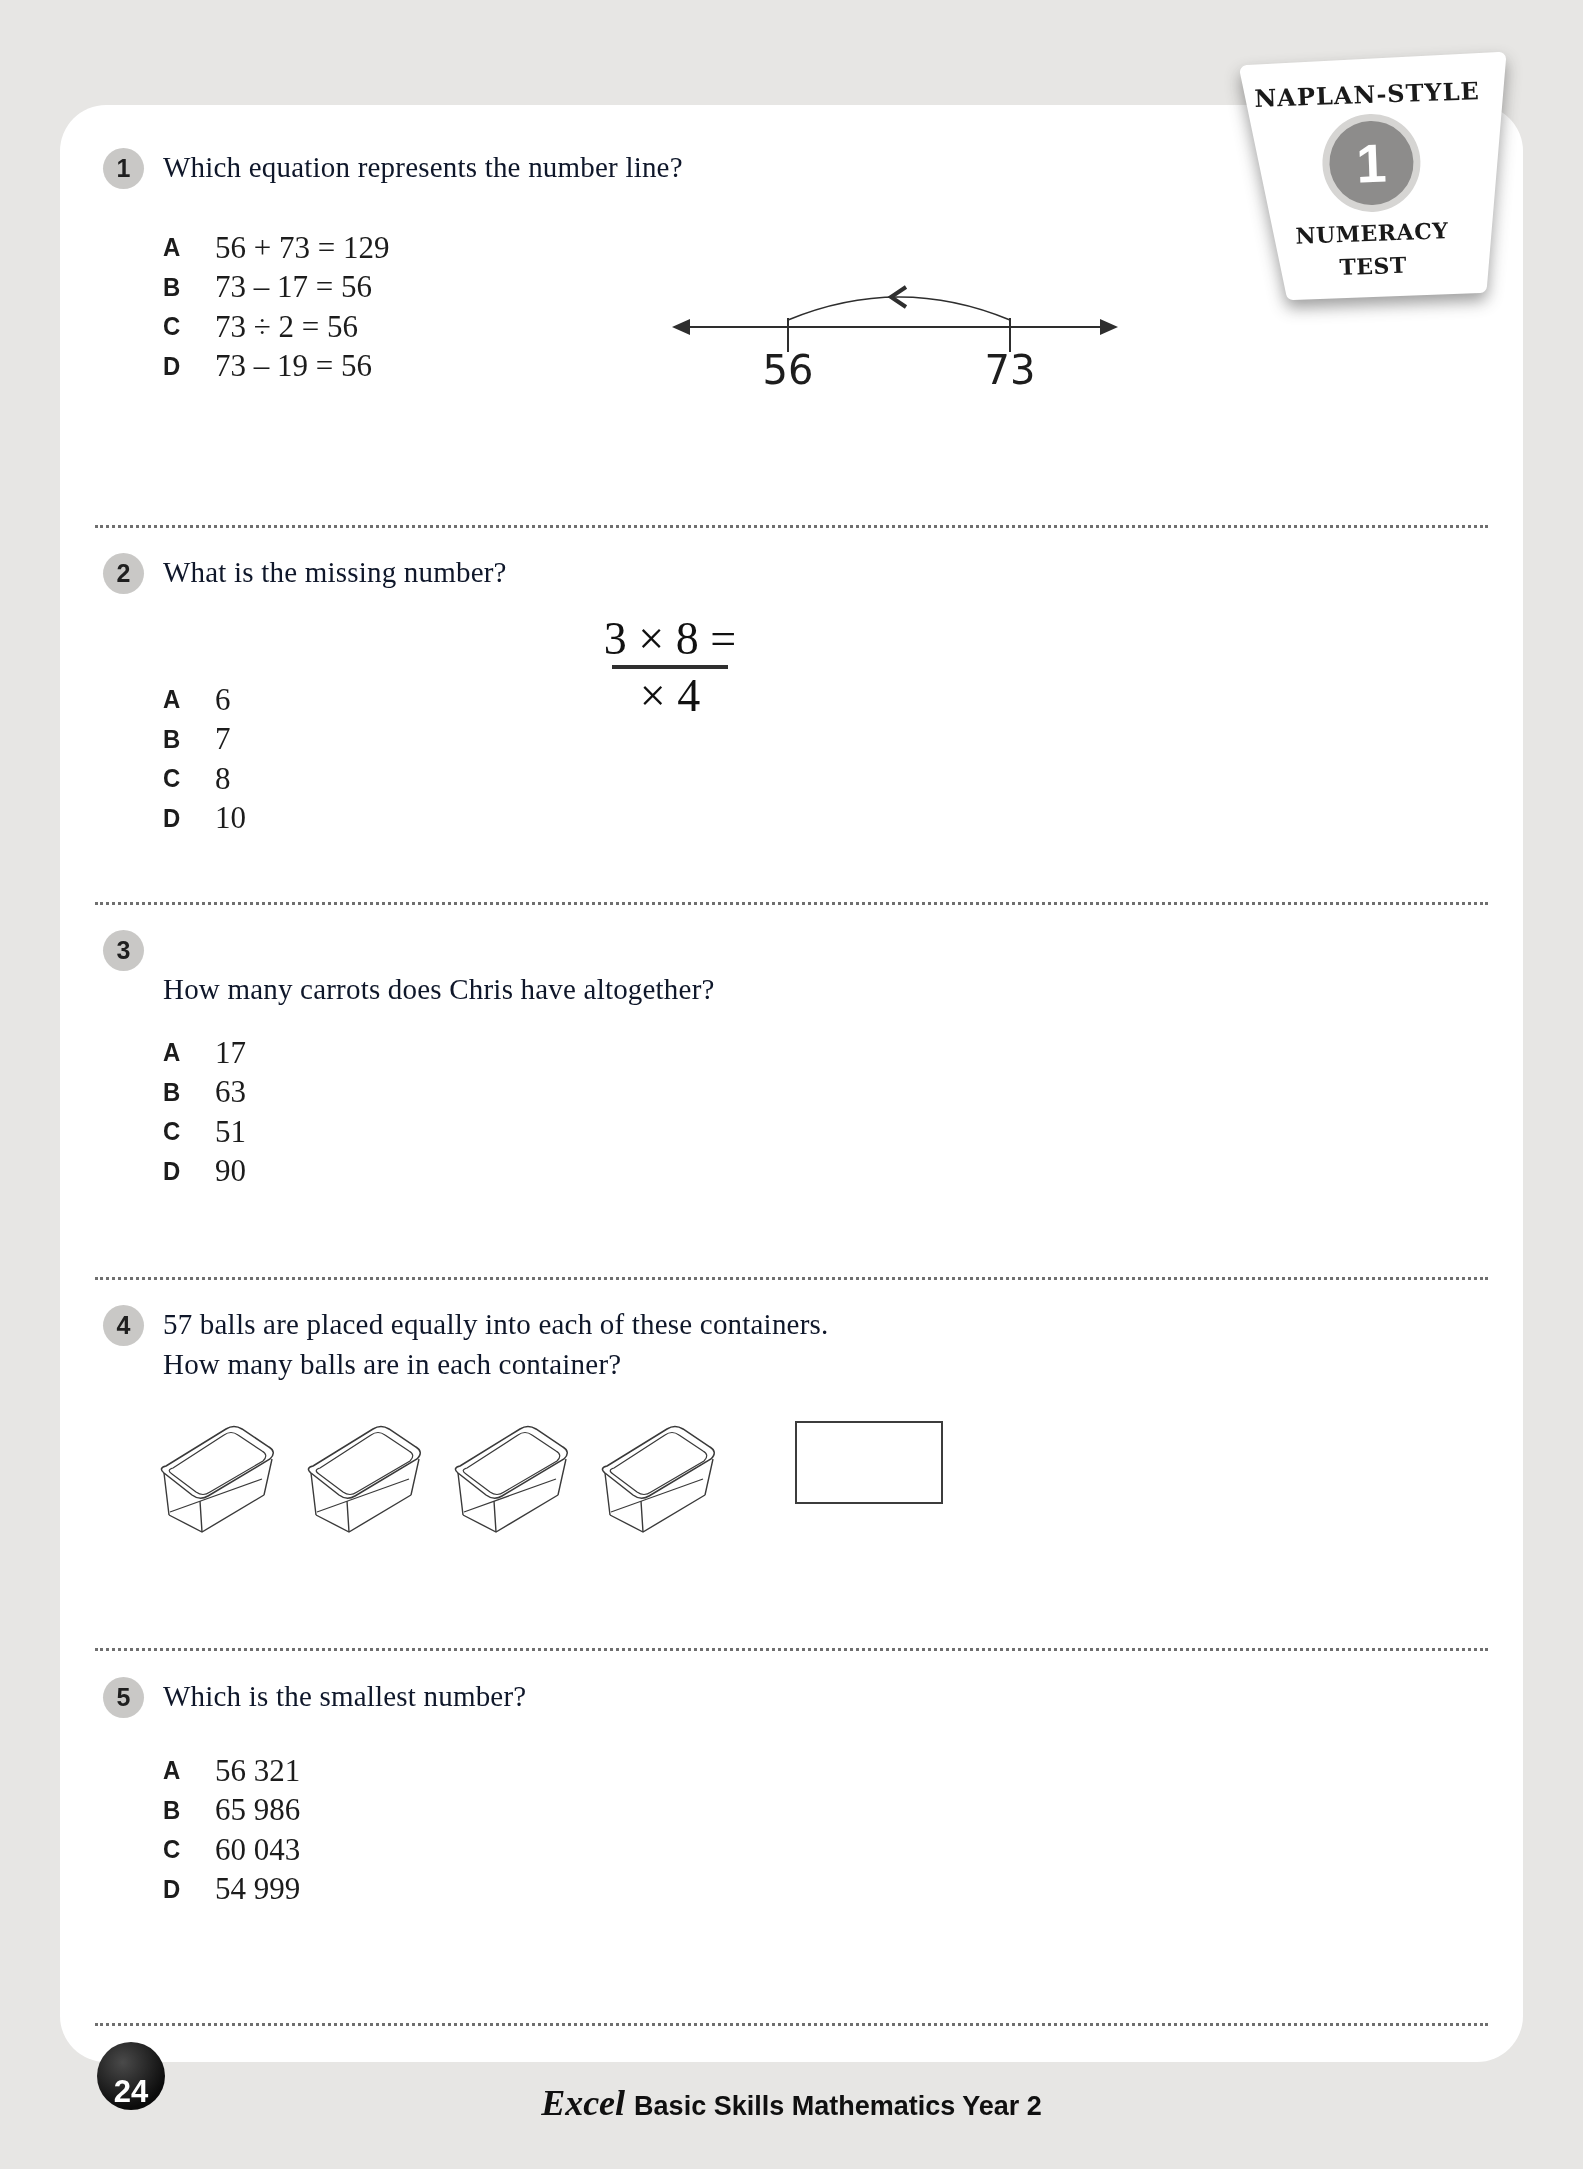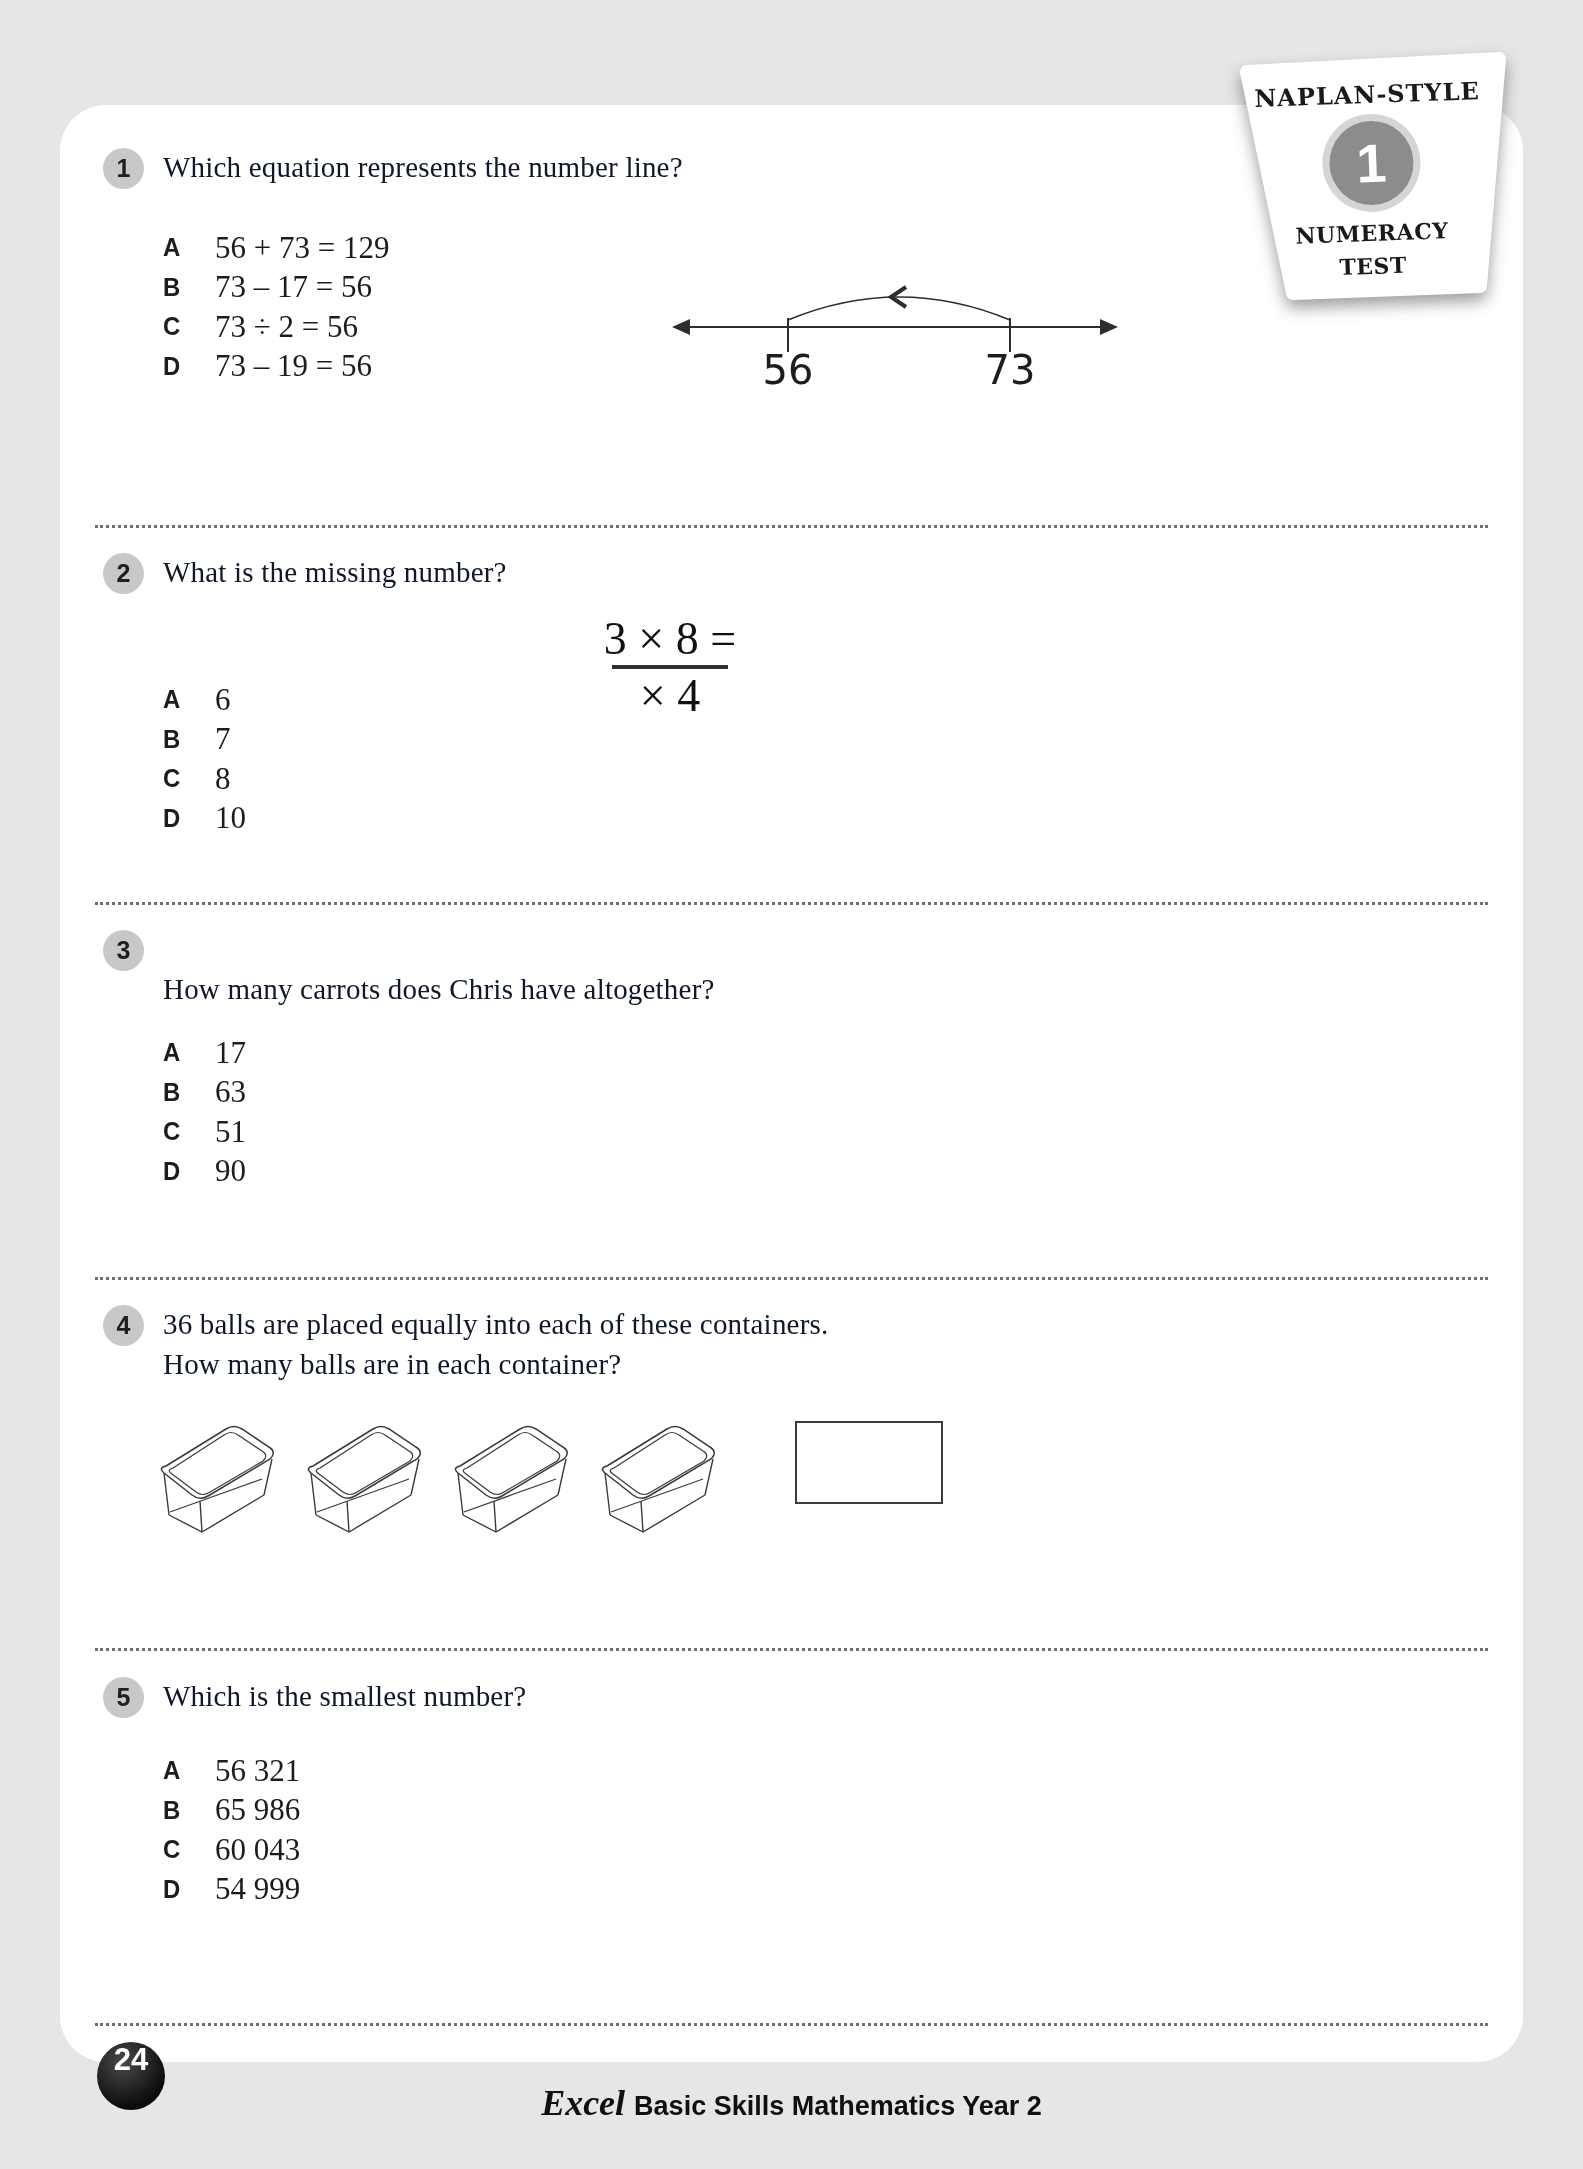--- a/index.html
+++ b/index.html
@@ -89,21 +89,21 @@
     font-weight:bold; font-size:22px; letter-spacing:0.5px;
   }
   .badge-b1 { top:172px; }
   .badge-b2 { top:205px; }
 
   
   .page-num {
     position:absolute; left:97px; top:2042px; width:68px; height:68px; border-radius:50%;
     background:radial-gradient(circle at 38% 30%, #4a4a4a, #0b0b0b 72%);
     color:#fff; font-family:"Liberation Sans", sans-serif; font-weight:bold; font-size:31px;
-    display:flex; align-items:flex-start; justify-content:center;
+    display:flex; align-items:flex-end; justify-content:center;
   }
   .footer-title {
     position:absolute; left:60px; top:2082px; width:1463px; text-align:center;
     font-family:"Liberation Sans", sans-serif; font-weight:bold; font-size:27px; color:#101010;
   }
   .footer-title .em {
     font-family:"Liberation Serif", serif; font-style:italic; font-weight:bold;
     font-size:36px; margin-right:9px;
   }
 
@@ -208,21 +208,21 @@
       <span class="opt-letter">D</span>
       <span class="opt-value">90</span>
     </div>
   </div>
 
   <div class="sep" style="top:1277px;"></div>
 
   <div class="qcircle" style="left:103px; top:1305px;">
     <span>4</span>
   </div>
-  <div class="qtext" style="top:1308px;">36 balls are placed equally into each of these containers.</div>
+  <div class="qtext" style="top:1308px;">57 balls are placed equally into each of these containers.</div>
   <div class="qtext" style="top:1348px;">How many balls are in each container?</div>
 
   <svg width="0" height="0" style="position:absolute">
     <defs>
       <g id="tub">
         <path d="M14,55 L19,97 M50,83 L52,114 M122,41 L114,77" stroke="#3a3a3a" stroke-width="1.4" fill="none"></path>
         <path d="M19,97 L52,114 L114,77" stroke="#3a3a3a" stroke-width="1.4" fill="none"></path>
         <path d="M20,94 L112,61" stroke="#3a3a3a" stroke-width="1.2" fill="none"></path>
         <path d="M16,48 L76,11 Q84,6 92,11 L119,29 Q127,34 120,41 L58,78 Q50,83 42,77 L14,55 Q8,50 16,48 Z" fill="#ffffff" stroke="#3a3a3a" stroke-width="1.5"></path>
         <path d="M23,50 L74,17 Q81,12 88,17 L112,33 Q119,37 113,43 L60,74 Q53,79 46,74 L22,56 Q16,52 23,50 Z" fill="none" stroke="#3a3a3a" stroke-width="1.2"></path>

